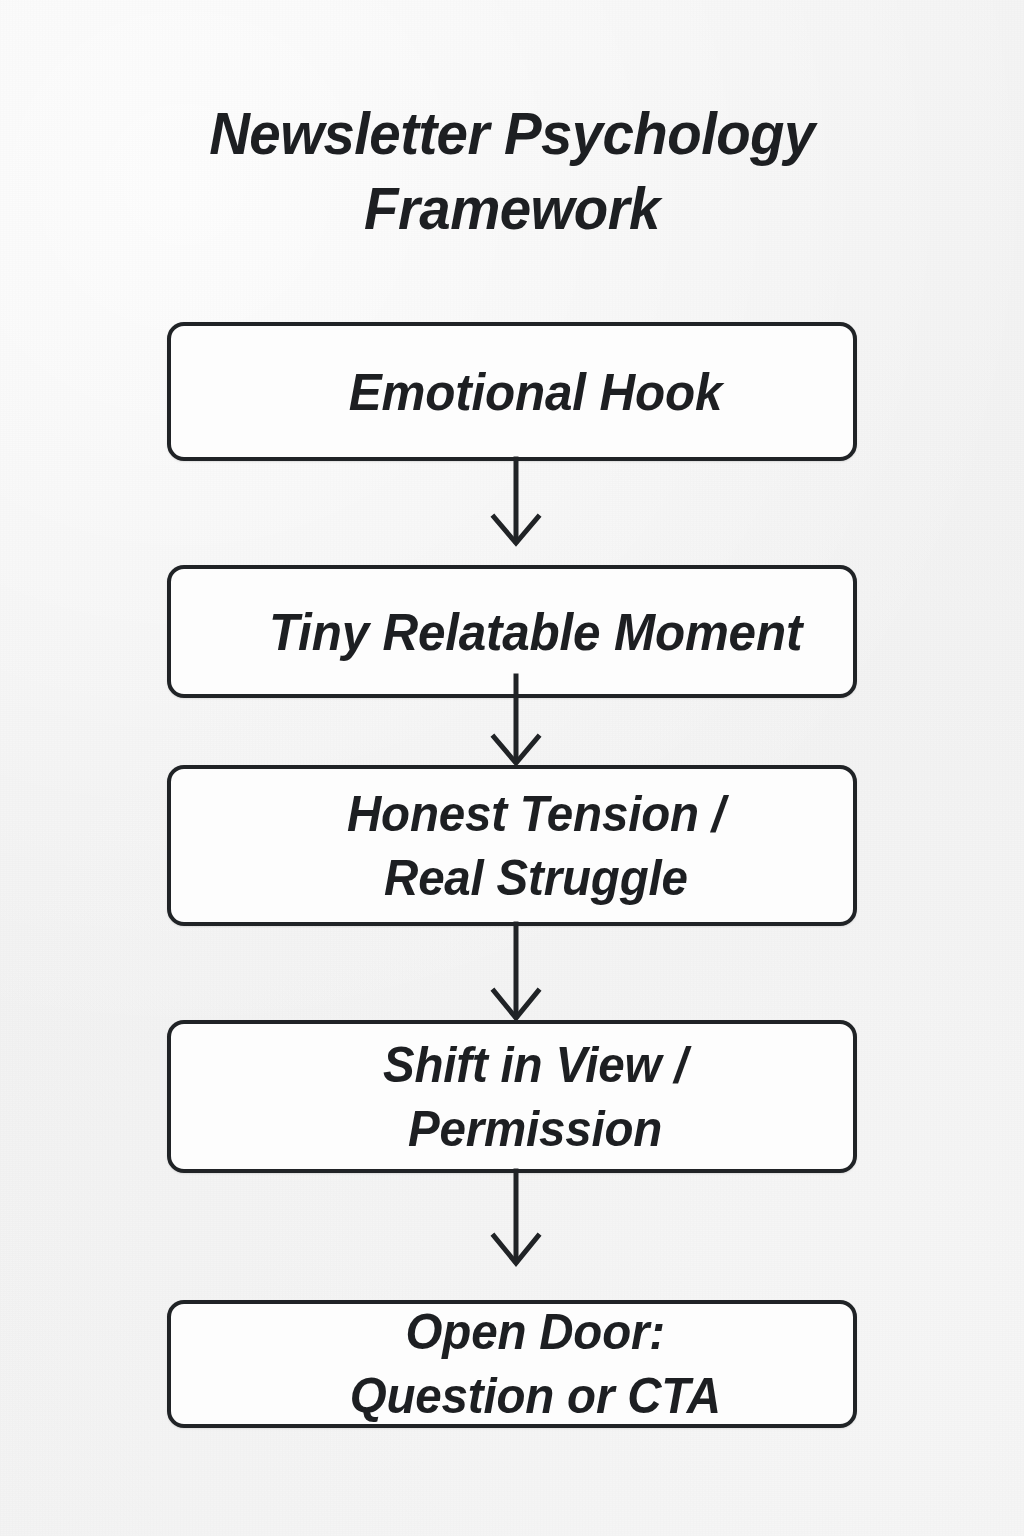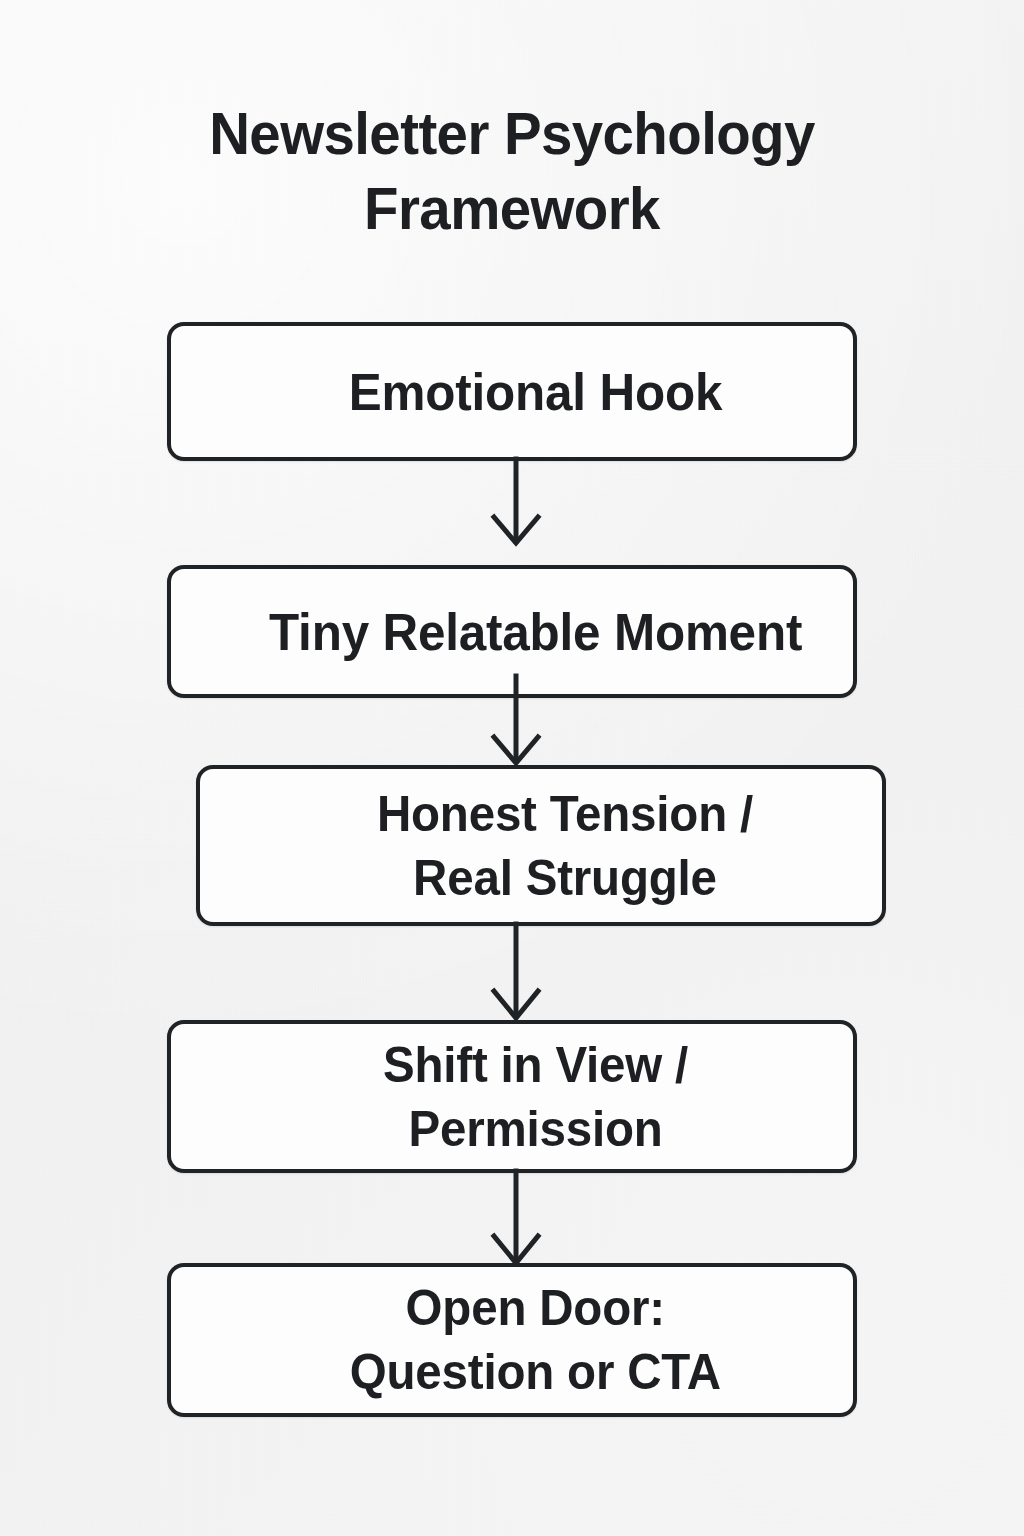--- a/index.html
+++ b/index.html
@@ -20,20 +20,21 @@
   #canvas {
     position: relative;
     width: 1024px;
     height: 1536px;
     background-color: #f2f2f2;
     background-image:
       radial-gradient(circle at 18% 12%, rgba(255,255,255,0.85) 0%, rgba(255,255,255,0) 55%),
       radial-gradient(circle at 82% 88%, rgba(246,246,246,0.9) 0%, rgba(246,246,246,0) 60%),
       linear-gradient(180deg, #f4f4f4 0%, #f1f1f1 50%, #f3f3f3 100%);
     overflow: hidden;
+    font-style: italic;
   }
   
   #grain {
     position: absolute;
     inset: 0;
     pointer-events: none;
     opacity: 0.5;
     background-image:
       repeating-linear-gradient(0deg, rgba(0,0,0,0.012) 0px, rgba(0,0,0,0.012) 1px, rgba(255,255,255,0.012) 1px, rgba(255,255,255,0.012) 2px),
       repeating-linear-gradient(90deg, rgba(0,0,0,0.010) 0px, rgba(0,0,0,0.010) 1px, rgba(255,255,255,0.010) 1px, rgba(255,255,255,0.010) 3px);
@@ -86,23 +87,23 @@
     font-size: 52px;
     line-height: 58px;
   }
   .node.double .node-label {
     font-size: 50px;
     line-height: 64px;
   }
 
   #node-1 { top: 322px; height: 139px; }
   #node-2 { top: 545px; height: 133px; margin-top: 20px; }
-  #node-3 { top: 765px; height: 161px; margin-left: 29px; }
+  #node-3 { top: 765px; height: 161px; }
   #node-4 { top: 1020px; height: 153px; align-items: center; }
-  #node-5 { top: 1263px; height: 154px; }
+  #node-5 { top: 1300px; height: 128px; }
 
   
   .connector {
     position: absolute;
     left: 466px;
     width: 100px;
     pointer-events: none;
   }
   .connector svg { display: block; width: 100px; height: 100%; overflow: visible; }
   .connector path,

